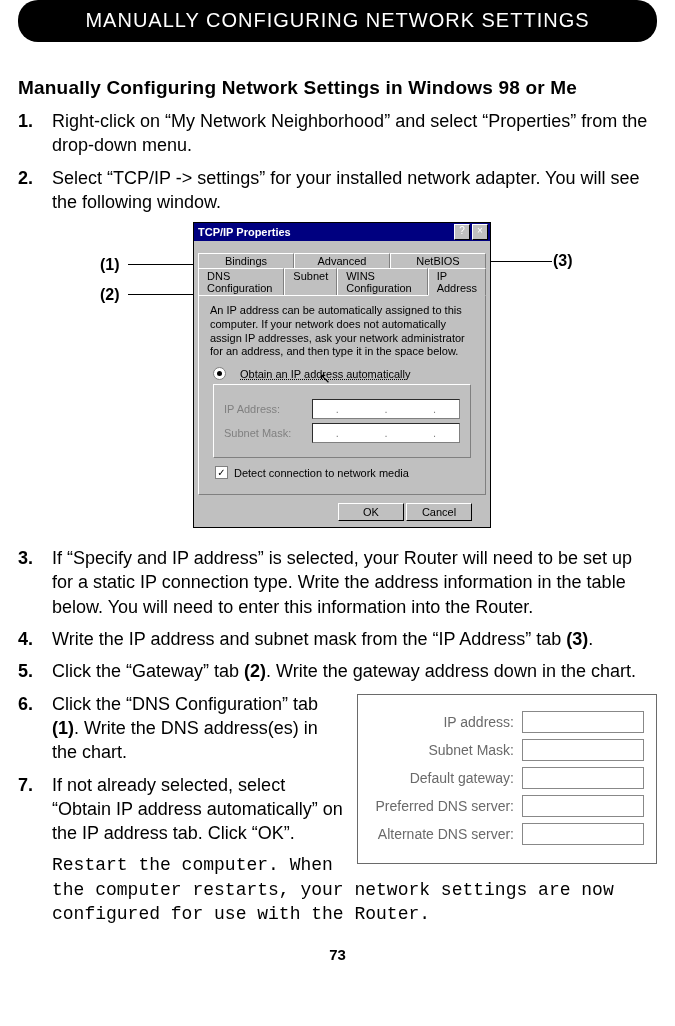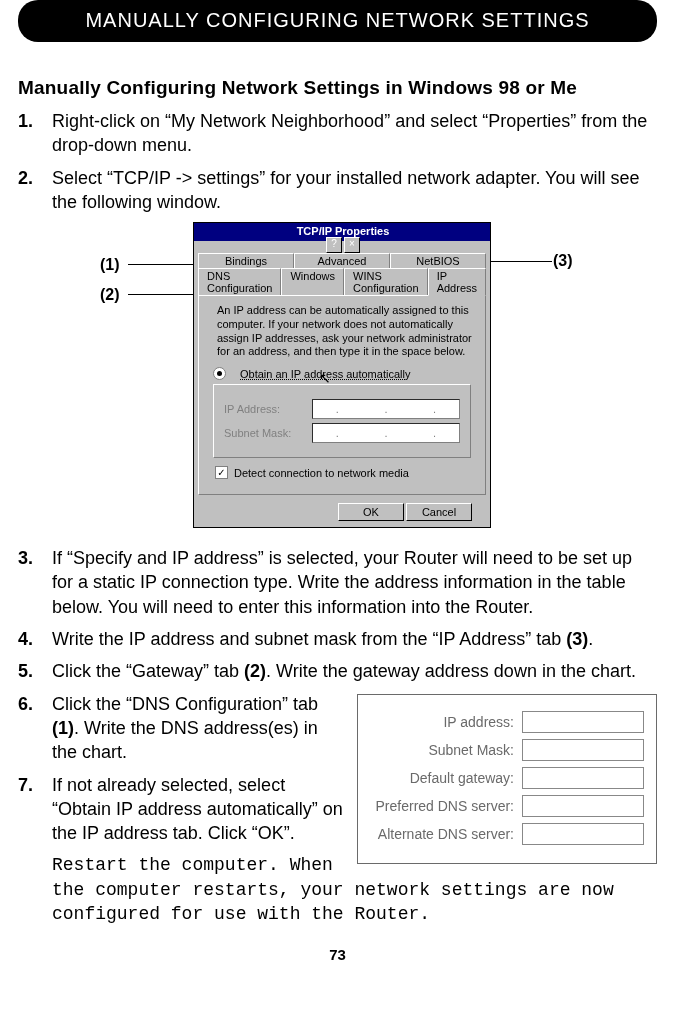--- a/index.html
+++ b/index.html
@@ -84,21 +84,20 @@
   }
   .titlebar {
     background: #000080;
     color: #fff;
     display: flex;
     align-items: center;
     justify-content: space-between;
     padding: 2px 2px 2px 4px;
     height: 18px;
     box-sizing: border-box;
-    flex-direction: column;
   }
   .titlebar .t-text { font-weight: 700; font-size: 11px; white-space: nowrap;}
   .titlebar .t-btns { display:flex; gap:2px;}
   .wbtn {
     width: 14px; height: 14px;
     background: #c0c0c0;
     border: 1px solid #fff;
     border-right-color:#000; border-bottom-color:#000;
     font-size:10px; line-height:12px; text-align:center;
     font-family: Arial, sans-serif;
@@ -123,21 +122,21 @@
     font-weight:400;
   }
   .winbody {
     margin:0 4px 4px 4px;
     border:1px solid #fff;
     border-right-color:#808080; border-bottom-color:#808080;
     padding:8px 10px 8px 10px;
     min-height:200px;
     box-sizing:border-box;
   }
-  .winbody p { margin:0 0 8px 8px; font-size:11px; line-height:1.25;}
+  .winbody p { margin:0 0 8px 1px; font-size:11px; line-height:1.25;}
   .radio-row { display:flex; align-items:center; gap:14px; margin:4px 0 4px 4px; font-size:11px;}
   .radio-dot { width:11px;height:11px;border:1px solid #808080;border-radius:50%;background:#fff;display:inline-flex;align-items:center;justify-content:center;}
   .radio-dot.sel::after{content:"";width:5px;height:5px;background:#000;border-radius:50%;}
   .fieldgroup{
     border:1px solid #808080;
     border-top-color:#fff; border-left-color:#fff;
     margin:4px 4px 8px 4px; padding:10px 10px;
     color:#808080;
   }
   .fg-row{display:flex;align-items:center;gap:8px;margin:4px 0;}
@@ -232,21 +231,21 @@
         </span>
       </div>
       <div class="tabstrip">
         <div class="tabrow">
           <div class="tab" style="flex:1;text-align:center">Bindings</div>
           <div class="tab" style="flex:1;text-align:center">Advanced</div>
           <div class="tab" style="flex:1;text-align:center">NetBIOS</div>
         </div>
         <div class="tabrow">
           <div class="tab">DNS Configuration</div>
-          <div class="tab">Windows</div>
+          <div class="tab">Subnet</div>
           <div class="tab">WINS Configuration</div>
           <div class="tab active">IP Address</div>
         </div>
       </div>
       <div class="winbody" style="position:relative;">
         <p>An IP address can be automatically assigned to this computer. If your network does not automatically assign IP addresses, ask your network administrator for an address, and then type it in the space below.</p>
         <span class="cursor-arrow">↖</span>
         <div class="radio-row">
           <span class="radio-dot sel"></span>
           <span style="text-decoration:underline dotted;">Obtain an IP address automatically</span>

